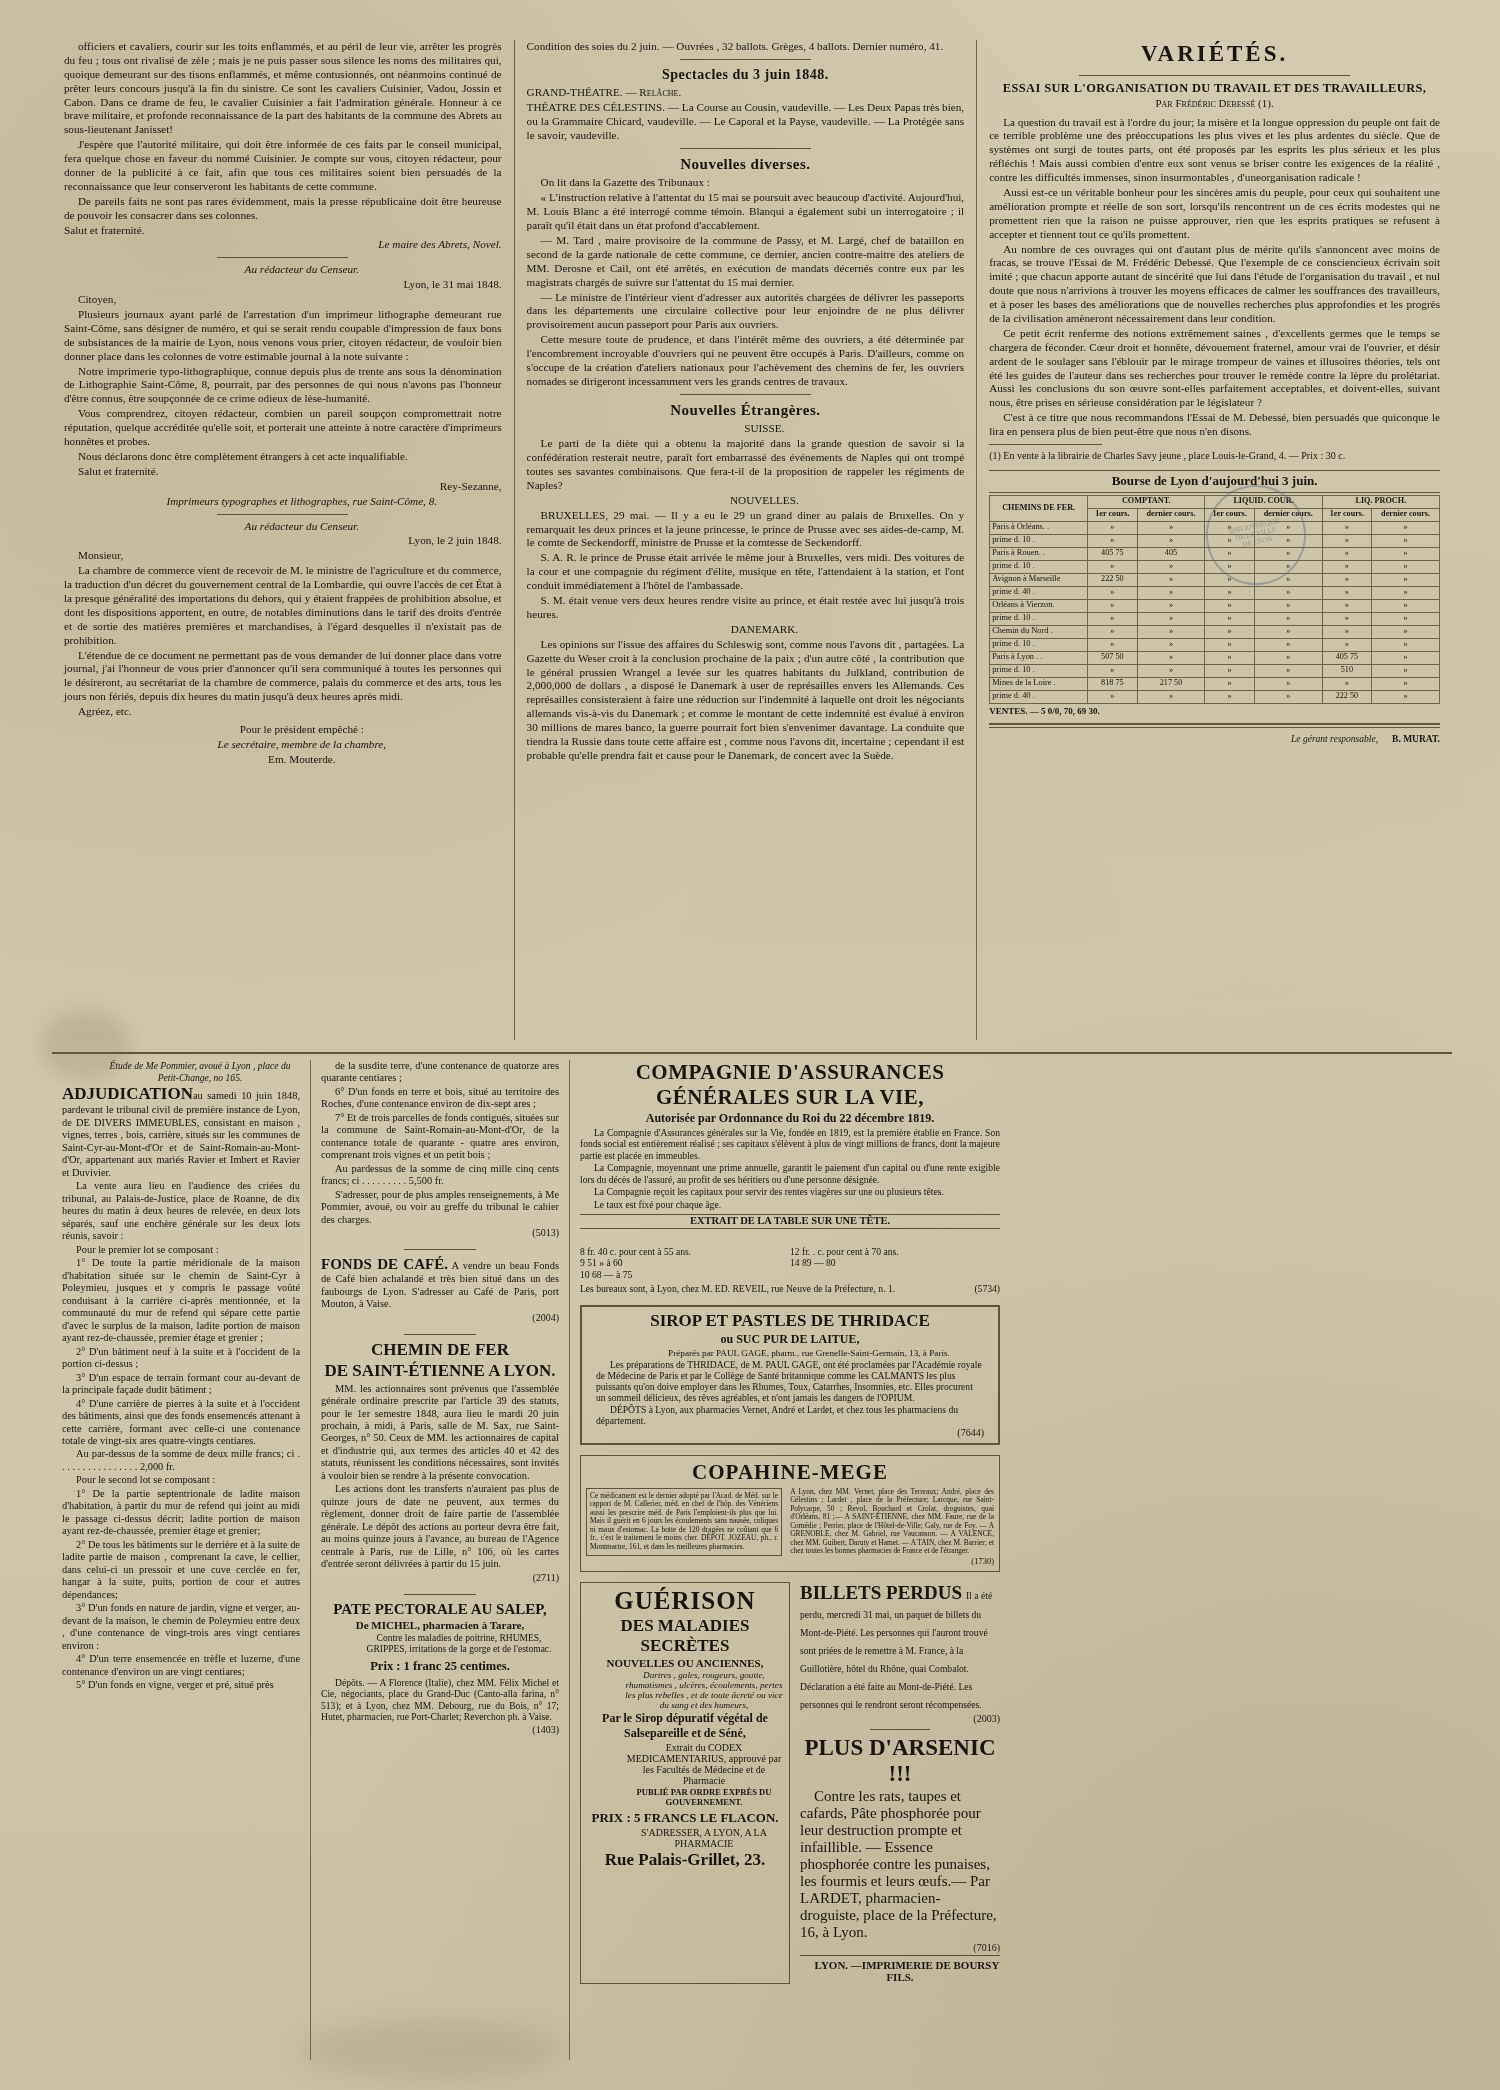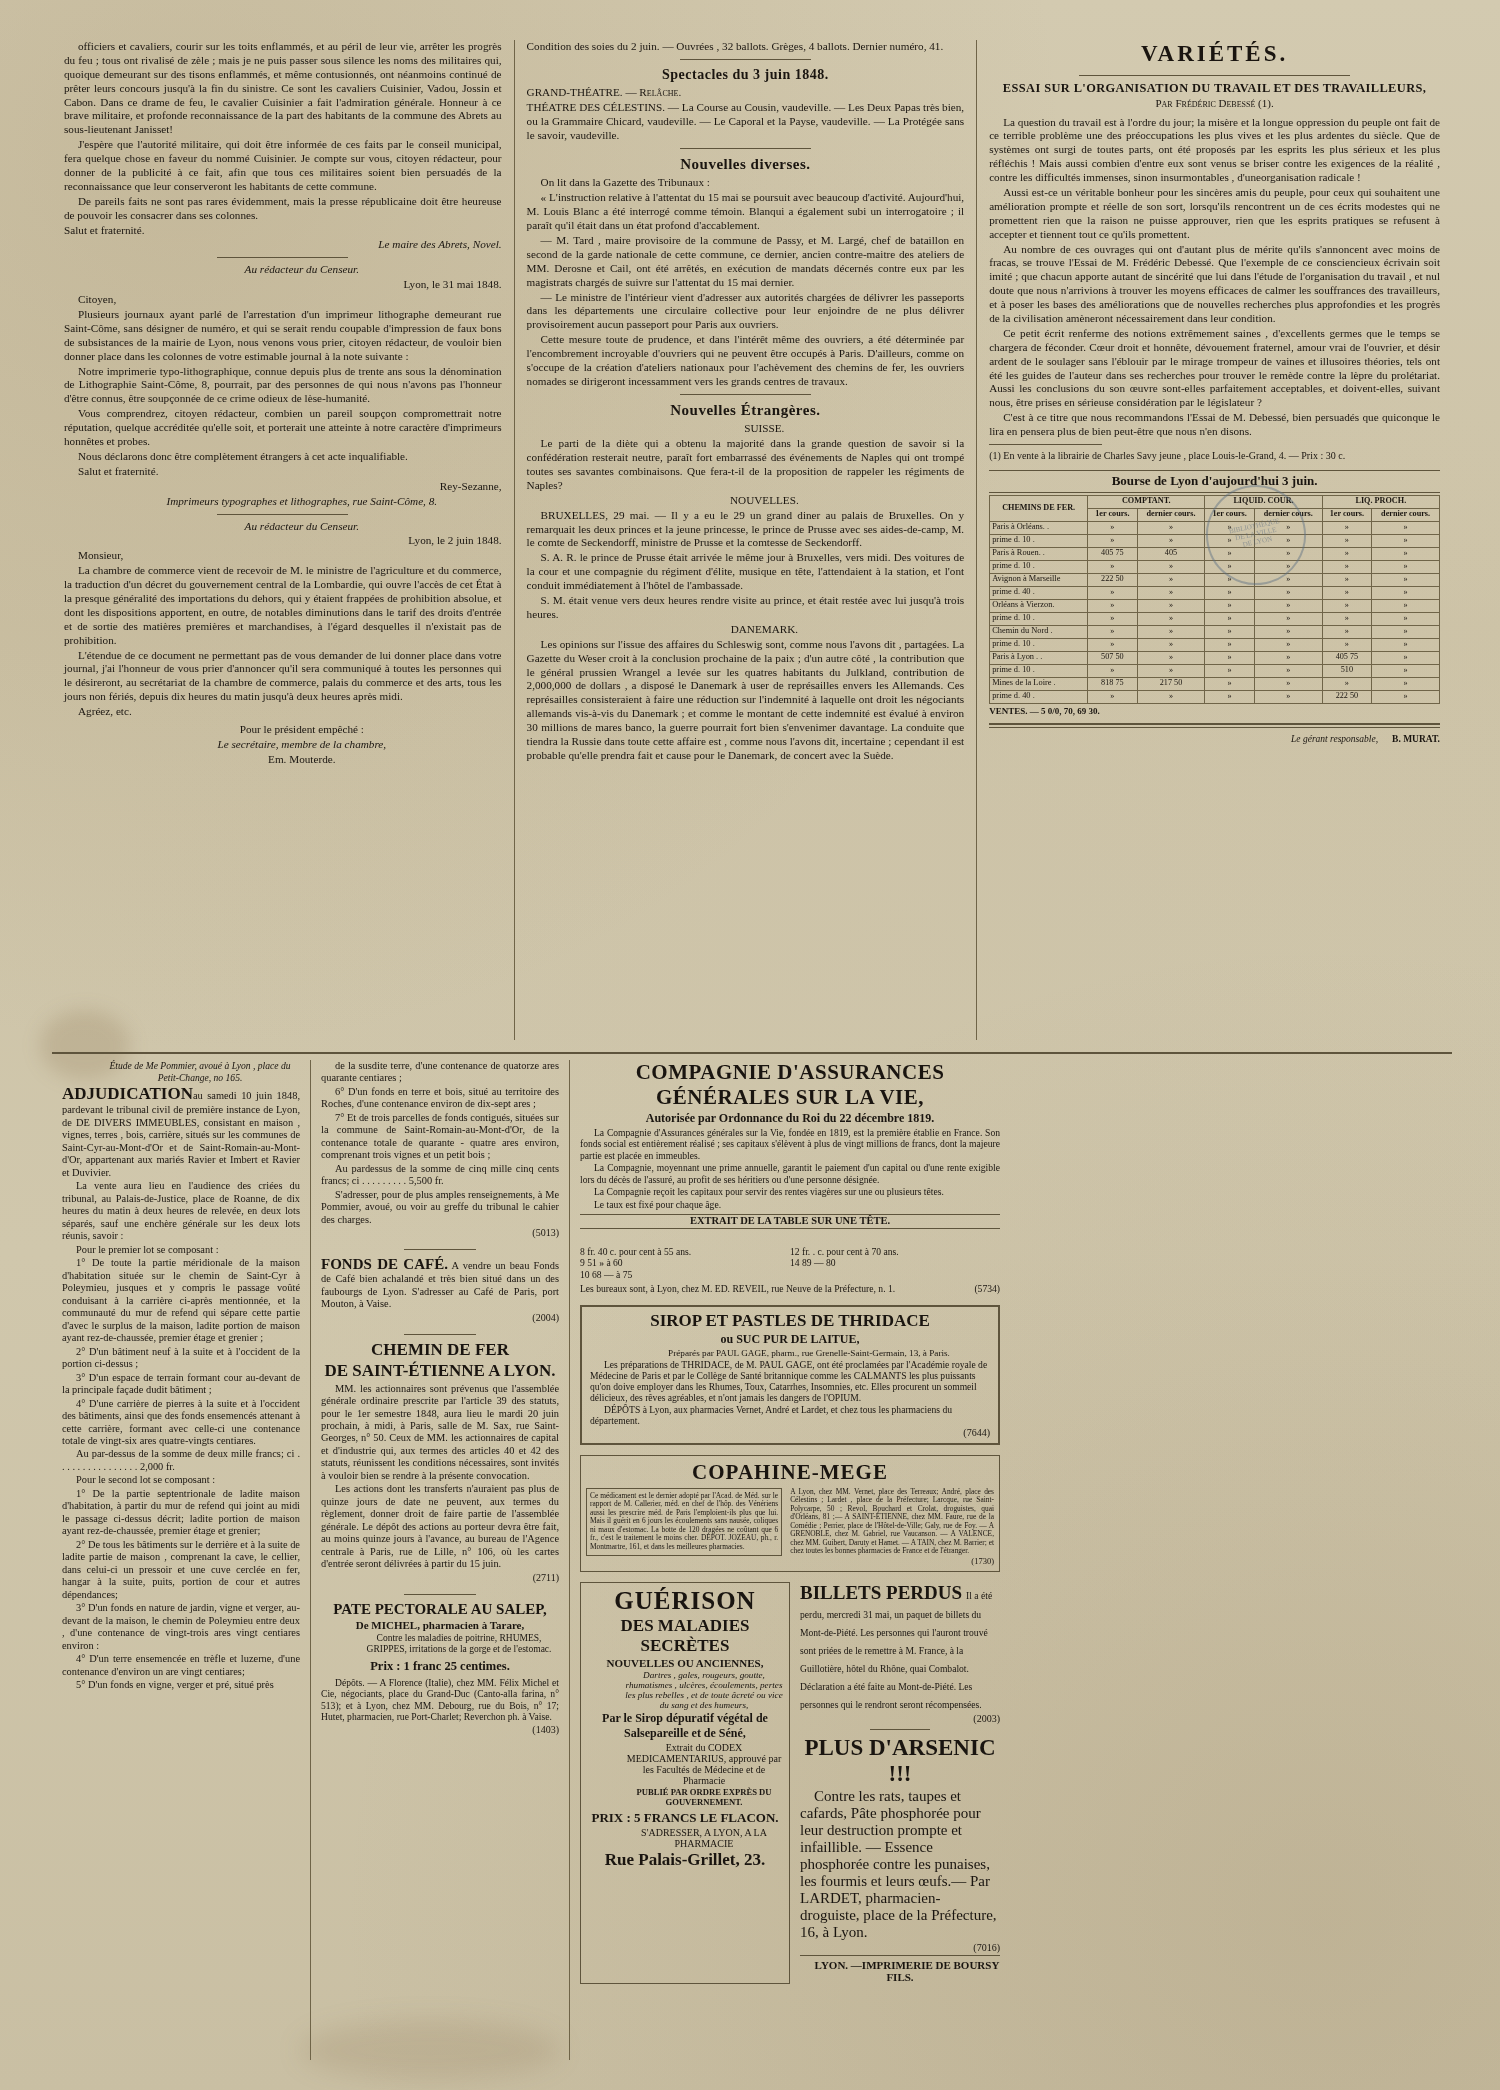--- a/index.html
+++ b/index.html
@@ -96,21 +96,21 @@
   .bcol.b3{width:30%;border-left:1px solid #6f6448;}
   .ad{font-size:10.4px;line-height:1.2;text-align:justify;margin-bottom:10px;}
   .adtitle{
     text-align:center;font-weight:bold;text-indent:0;
   }
   .big1{font-size:21px;letter-spacing:.5px;}
   .big2{font-size:17px;}
   .big3{font-size:15px;}
   .big4{font-size:25px;letter-spacing:1px;}
   .boxad{border:1px solid #5e543c;padding:4px 5px;margin-bottom:10px;}
-  .dblbox{border:2px solid #5e543c;padding:4px 8px;margin-bottom:10px;}
+  .dblbox{border:2px solid #5e543c;padding:4px 14px;margin-bottom:10px;}
   .tinyad{font-size:7.4px;line-height:1.15;text-align:justify;}
   .ref{text-align:right;font-size:10px;}
   .imprim{
     text-align:center;font-weight:bold;font-size:11px;margin-top:2px;
     border-top:1px solid #5e543c;padding-top:3px;
   }
   .stamp{
     position:absolute;
     width:96px;height:96px;border-radius:50%;
     border:2px solid rgba(90,110,130,.45);

